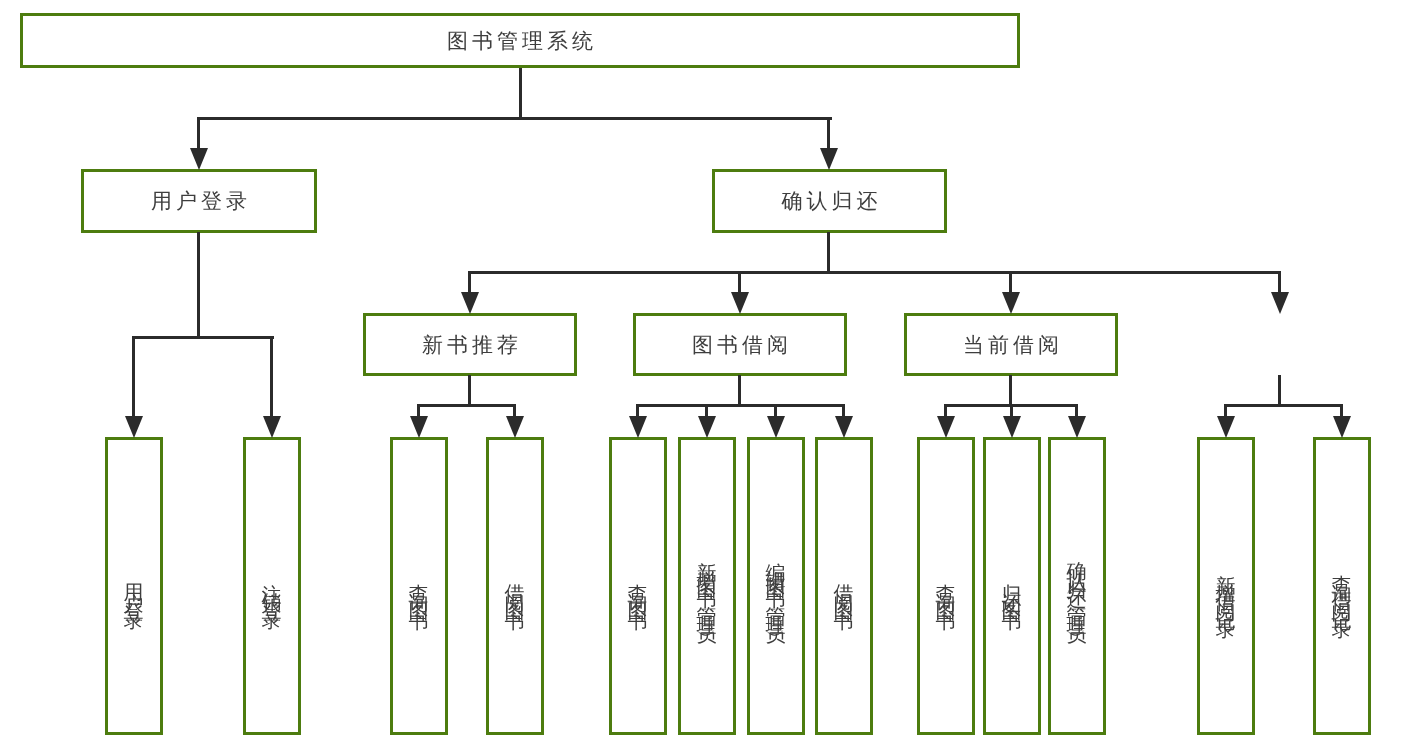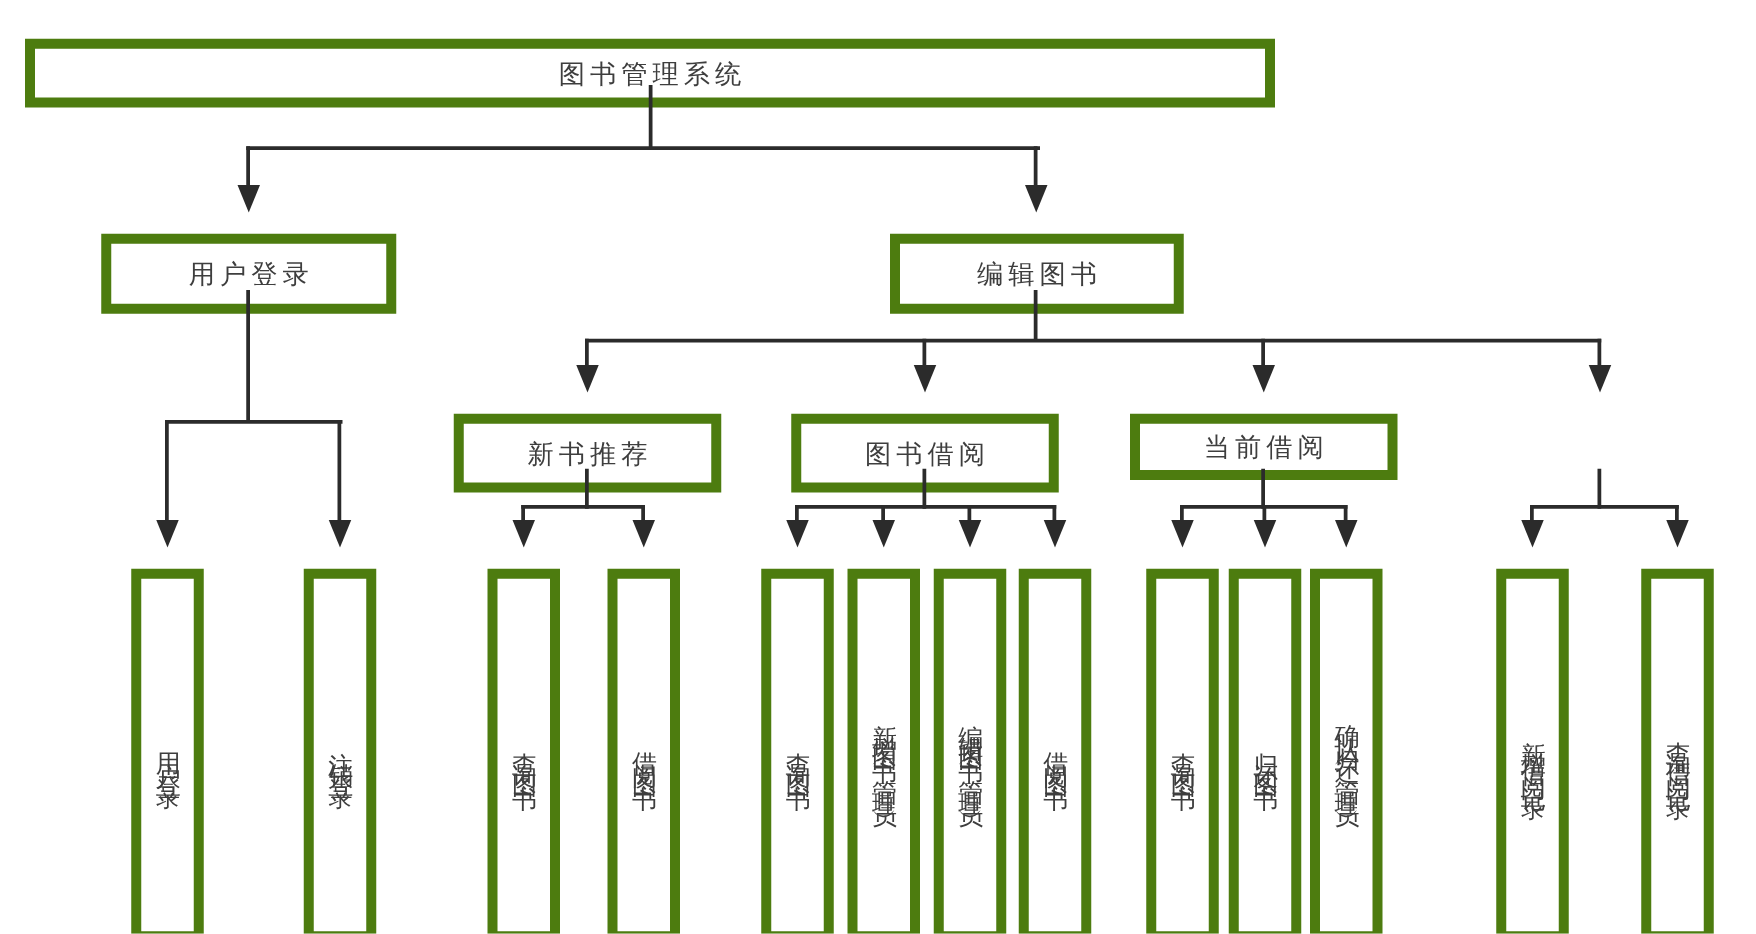--- a/index.html
+++ b/index.html
@@ -7,27 +7,26 @@
     position: relative;
     width: 1405px;
     height: 747px;
     background: #ffffff;
     font-family: "Liberation Sans", "DejaVu Sans", sans-serif;
     overflow: hidden;
   }
   .box {
     position: absolute;
     box-sizing: border-box;
-    border: 8px solid #4d7c0f;
+    border: 3px solid #4d7c0f;
     background: #ffffff;
     display: flex;
     align-items: center;
     justify-content: center;
     color: #3e3e3e;
-    margin-top: 18px;
   }
   .h-label {
     font-size: 21px;
     letter-spacing: 4px;
     white-space: nowrap;
     text-indent: 4px; 
   }
   .leaf {
     writing-mode: vertical-rl;
     text-orientation: mixed;
@@ -60,25 +59,25 @@
   }
 </style>
 </head>
 <body>
 
 <div id="canvas">
 
   <div class="box h-label" style="left:20px; top:13px; width:1000px; height:55px;">图书管理系统</div>
 
   <div class="box h-label" style="left:81px; top:169px; width:236px; height:64px;">用户登录</div>
-  <div class="box h-label" style="left:712px; top:169px; width:235px; height:64px;">编辑图书</div>
+  <div class="box h-label" style="left:712px; top:169px; width:235px; height:64px;">确认归还</div>
 
   <div class="box h-label" style="left:633px; top:313px; width:214px; height:63px;">图书借阅</div>
   <div class="box h-label" style="left:363px; top:313px; width:214px; height:63px;">新书推荐</div>
-  <div class="box h-label" style="left:904px; top:313px; width:214px; height:53px;font-family:Liberation Mono, monospace;">当前借阅</div>
+  <div class="box h-label" style="left:904px; top:313px; width:214px; height:63px;font-family:Liberation Mono, monospace;">当前借阅</div>
 
   <div class="box leaf" style="left:105px; top:437px; width:58px; height:298px;">用户登录</div>
   <div class="box leaf" style="left:243px; top:437px; width:58px; height:298px;">注销登录</div>
 
   <div class="box leaf" style="left:390px; top:437px; width:58px; height:298px;">查询图书</div>
   <div class="box leaf" style="left:486px; top:437px; width:58px; height:298px;">借阅图书</div>
 
   <div class="box leaf" style="left:609px; top:437px; width:58px; height:298px;">查询图书</div>
   <div class="box leaf" style="left:678px; top:437px; width:58px; height:298px;">新增图书（管理员）</div>
   <div class="box leaf" style="left:747px; top:437px; width:58px; height:298px;">编辑图书（管理员）</div>

